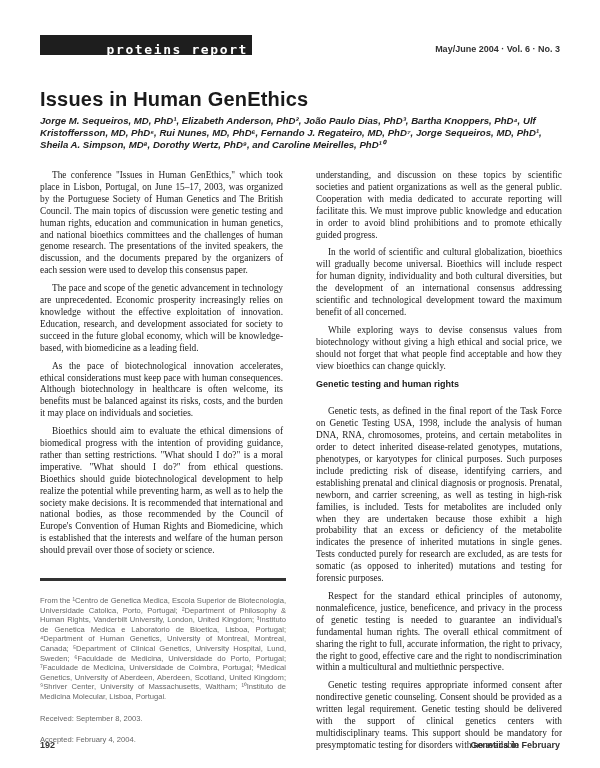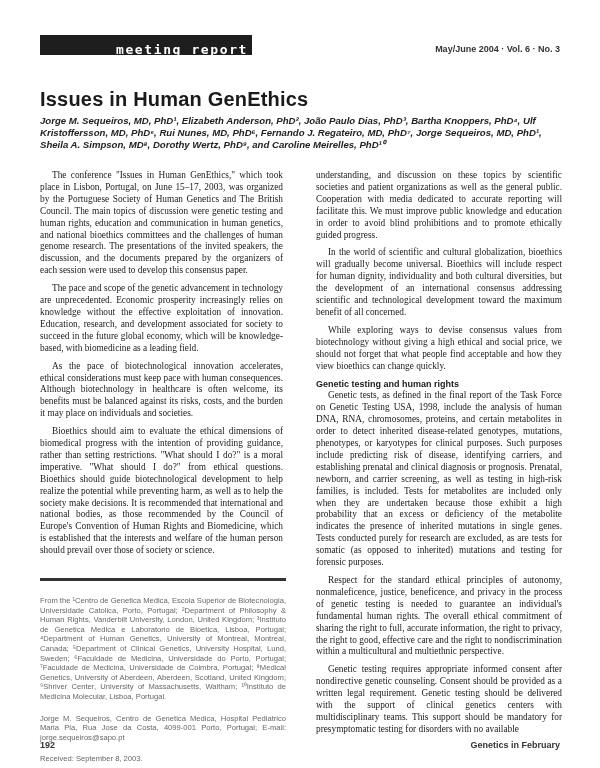--- a/index.html
+++ b/index.html
@@ -6,32 +6,32 @@
   body { width:600px; height:768px; position:relative; overflow:hidden; font-family:"Liberation Serif", serif; color:#1a1a1a; }
   .banner { position:absolute; left:40px; top:35px; width:212px; height:20px; background:#1e1e1e; }
   .banner span { position:absolute; right:4px; bottom:-2px; color:#fff; font-family:"DejaVu Sans Mono", monospace; font-weight:bold; font-size:13px; letter-spacing:1.6px; }
   .issue { position:absolute; right:40px; top:44px; font-family:"Liberation Sans", sans-serif; font-weight:bold; font-size:9px; color:#333; }
   .title { position:absolute; left:40px; top:88px; font-family:"Liberation Sans", sans-serif; font-weight:bold; font-size:20px; letter-spacing:0.2px; color:#1a1a1a; }
   .authors { position:absolute; left:40px; top:115px; width:520px; font-family:"Liberation Sans", sans-serif; font-style:italic; font-weight:bold; font-size:9.6px; line-height:12px; color:#222; }
   .col { position:absolute; top:170px; width:243px; font-size:9.3px; line-height:11.9px; text-align:justify; hyphens:auto; }
   .col.left { left:40px; }
   .col.right { left:316px; width:246px; }
   .col p { margin:0 0 6px 0; text-indent:12px; }
-  .col h3 { margin:4px 0 0 0; font-family:"Liberation Sans", sans-serif; font-size:9px; font-weight:bold; }
+  .col h3 { margin:4px 0 16px 0; font-family:"Liberation Sans", sans-serif; font-size:9px; font-weight:bold; }
   .col p.noindent { text-indent:0; }
   .notes { position:absolute; left:40px; top:578px; width:246px; border-top:3px solid #333; padding-top:3px; font-family:"Liberation Sans", sans-serif; font-size:7.6px; line-height:9.6px; color:#666; text-align:justify; }
   .notes p { margin:12px 0 3px 0; }
   .footer-left { position:absolute; left:40px; top:740px; font-family:"Liberation Sans", sans-serif; font-weight:bold; font-size:9px; color:#333; }
   .footer-right { position:absolute; right:40px; top:740px; font-family:"Liberation Sans", sans-serif; font-weight:bold; font-size:9px; color:#333; }
 </style>
 </head>
 <body>
 
 <div class="banner">
-  <span>meeting report</span>
+  <span>proteins report</span>
 </div>
 <div class="issue">May/June 2004 · Vol. 6 · No. 3</div>
 
 <div class="title">Issues in Human GenEthics</div>
 <div class="authors">Jorge M. Sequeiros, MD, PhD¹, Elizabeth Anderson, PhD², João Paulo Dias, PhD³, Bartha Knoppers, PhD⁴, Ulf Kristoffersson, MD, PhD⁵, Rui Nunes, MD, PhD⁶, Fernando J. Regateiro, MD, PhD⁷, Jorge Sequeiros, MD, PhD¹, Sheila A. Simpson, MD⁸, Dorothy Wertz, PhD⁹, and Caroline Meirelles, PhD¹⁰</div>
 
 <div class="col left">
   <p>The conference "Issues in Human GenEthics," which took place in Lisbon, Portugal, on June 15–17, 2003, was organized by the Portuguese Society of Human Genetics and The British Council. The main topics of discussion were genetic testing and human rights, education and communication in human genetics, and national bioethics committees and the challenges of human genome research. The presentations of the invited speakers, the discussion, and the documents prepared by the organizers of each session were used to develop this consensus paper.</p>
   <p>The pace and scope of the genetic advancement in technology are unprecedented. Economic prosperity increasingly relies on knowledge without the effective exploitation of innovation. Education, research, and development associated for society to succeed in the future global economy, which will be knowledge-based, with biomedicine as a leading field.</p>
   <p>As the pace of biotechnological innovation accelerates, ethical considerations must keep pace with human consequences. Although biotechnology in healthcare is often welcome, its benefits must be balanced against its risks, costs, and the burden it may place on individuals and societies.</p>
@@ -43,19 +43,18 @@
   <p>In the world of scientific and cultural globalization, bioethics will gradually become universal. Bioethics will include respect for human dignity, individuality and both cultural diversities, but the development of an international consensus addressing scientific and technological development toward the maximum benefit of all concerned.</p>
   <p>While exploring ways to devise consensus values from biotechnology without giving a high ethical and social price, we should not forget that what people find acceptable and how they view bioethics can change quickly.</p>
   <h3>Genetic testing and human rights</h3>
   <p>Genetic tests, as defined in the final report of the Task Force on Genetic Testing USA, 1998, include the analysis of human DNA, RNA, chromosomes, proteins, and certain metabolites in order to detect inherited disease-related genotypes, mutations, phenotypes, or karyotypes for clinical purposes. Such purposes include predicting risk of disease, identifying carriers, and establishing prenatal and clinical diagnosis or prognosis. Prenatal, newborn, and carrier screening, as well as testing in high-risk families, is included. Tests for metabolites are included only when they are undertaken because those exhibit a high probability that an excess or deficiency of the metabolite indicates the presence of inherited mutations in single genes. Tests conducted purely for research are excluded, as are tests for somatic (as opposed to inherited) mutations and testing for forensic purposes.</p>
   <p>Respect for the standard ethical principles of autonomy, nonmaleficence, justice, beneficence, and privacy in the process of genetic testing is needed to guarantee an individual's fundamental human rights. The overall ethical commitment of sharing the right to full, accurate information, the right to privacy, the right to good, effective care and the right to nondiscrimination within a multicultural and multiethnic perspective.</p>
   <p>Genetic testing requires appropriate informed consent after nondirective genetic counseling. Consent should be provided as a written legal requirement. Genetic testing should be delivered with the support of clinical genetics centers with multidisciplinary teams. This support should be mandatory for presymptomatic testing for disorders with no available</p>
 </div>
 
 <div class="notes">
   <p>From the ¹Centro de Genetica Medica, Escola Superior de Biotecnologia, Universidade Catolica, Porto, Portugal; ²Department of Philosophy &amp; Human Rights, Vanderbilt University, London, United Kingdom; ³Instituto de Genetica Medica e Laboratorio de Bioetica, Lisboa, Portugal; ⁴Department of Human Genetics, University of Montreal, Montreal, Canada; ⁵Department of Clinical Genetics, University Hospital, Lund, Sweden; ⁶Faculdade de Medicina, Universidade do Porto, Portugal; ⁷Faculdade de Medicina, Universidade de Coimbra, Portugal; ⁸Medical Genetics, University of Aberdeen, Aberdeen, Scotland, United Kingdom; ⁹Shriver Center, University of Massachusetts, Waltham; ¹⁰Instituto de Medicina Molecular, Lisboa, Portugal.</p>
-  <p>Jorge M. Sequeiros, Centro de Genetica Medica, Hospital Pediatrico Maria Pia, Rua Jose da Costa, 4099-001 Porto, Portugal; E-mail: jorge.sequeiros@sapo.pt</p>
   <p>Received: September 8, 2003.</p>
   <p>Accepted: February 4, 2004.</p>
 </div>
 
 <div class="footer-left">192</div>
 <div class="footer-right">Genetics in February</div>
 
 </body></html>

